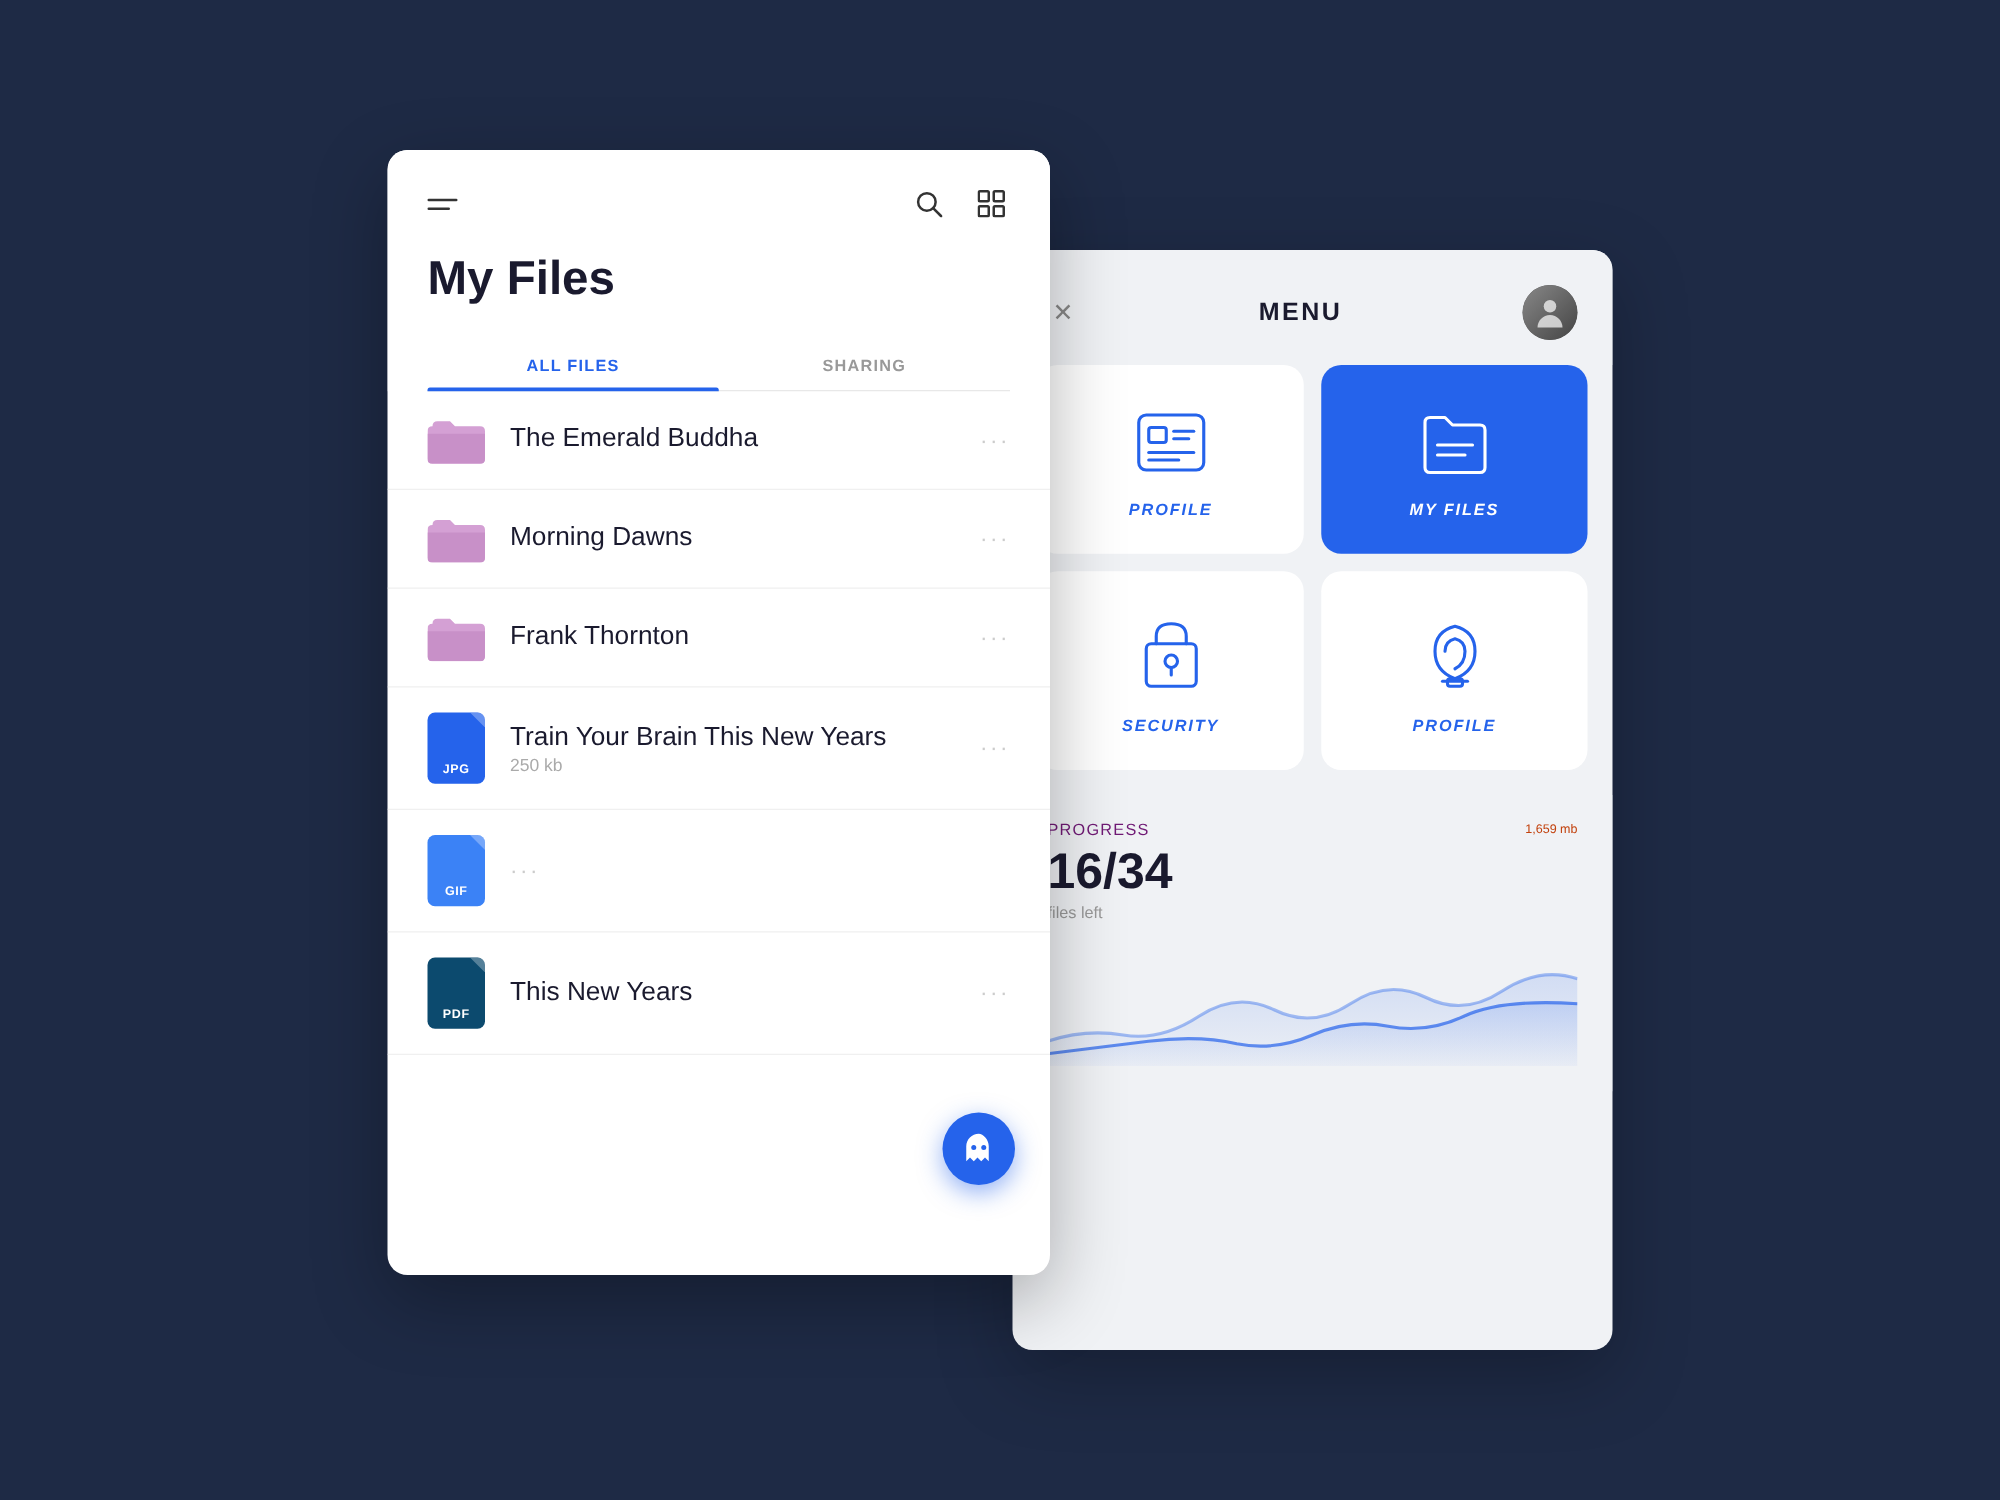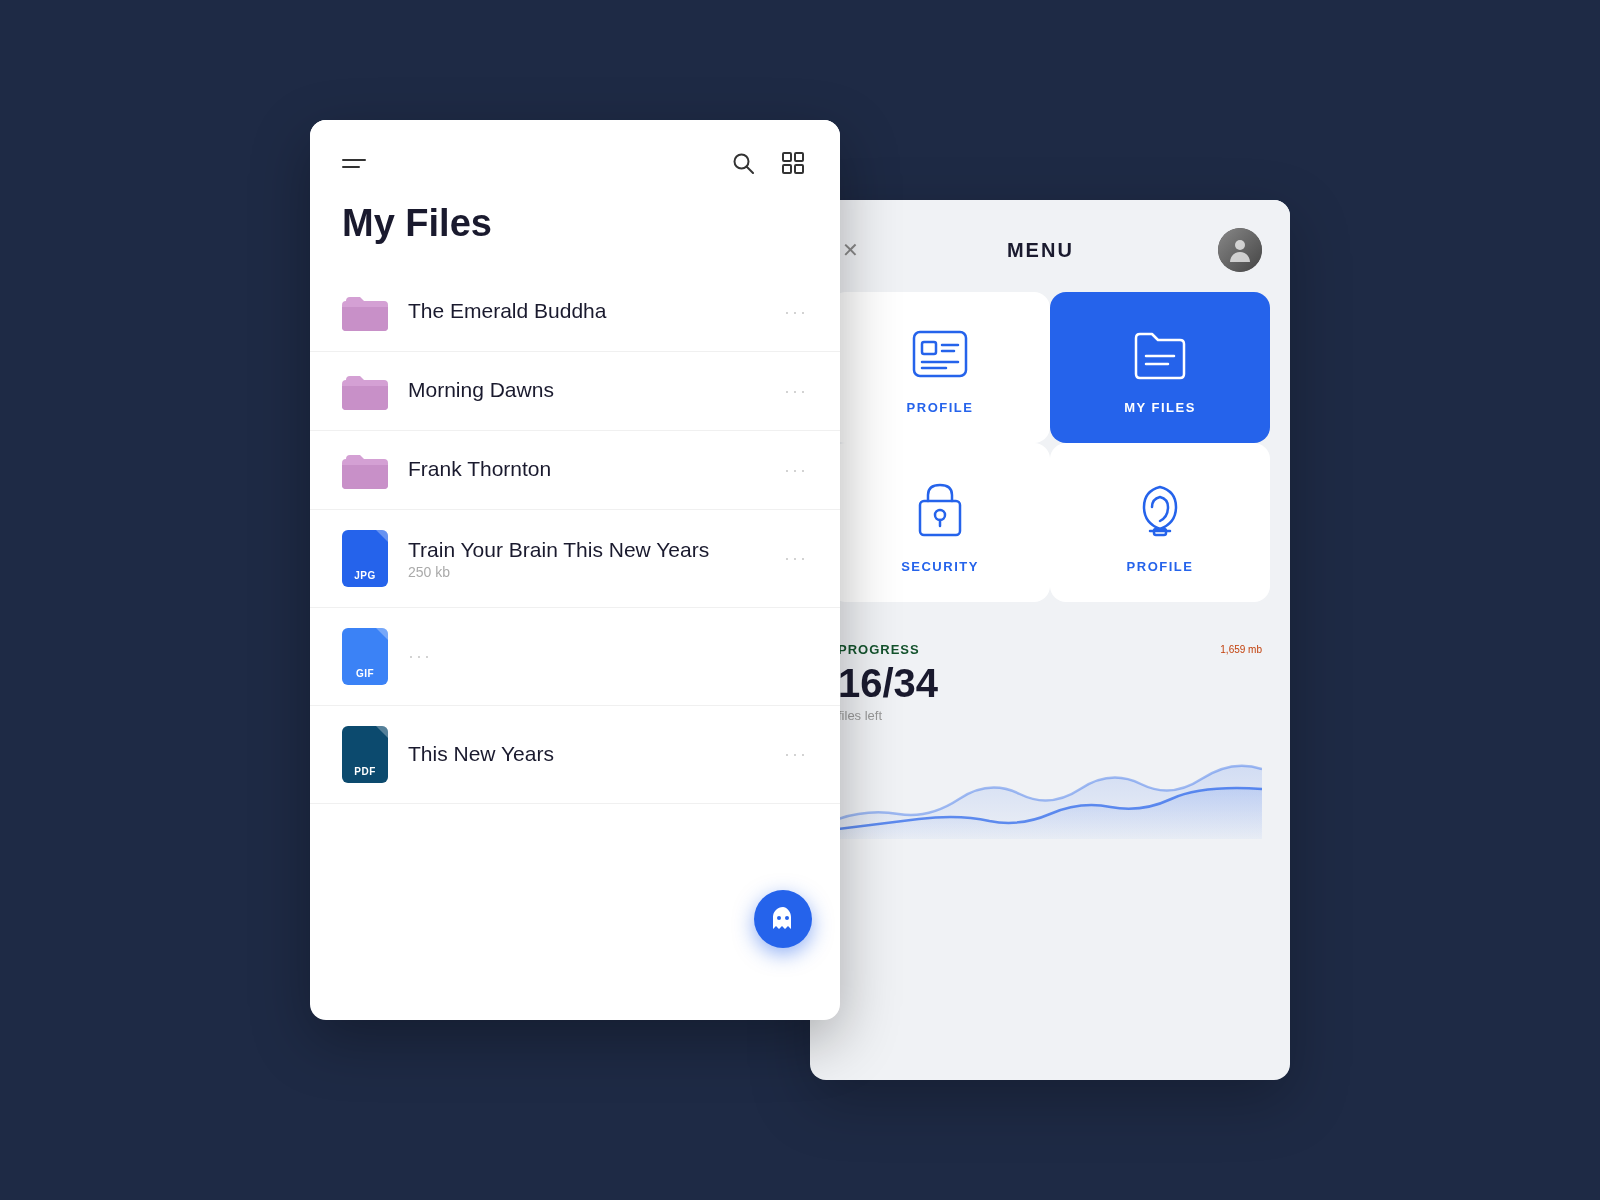--- a/index.html
+++ b/index.html
@@ -240,21 +240,23 @@
       display: flex;
       align-items: center;
       justify-content: center;
       color: #fff;
       font-size: 18px;
     }
 
     .menu-grid {
       display: grid;
       grid-template-columns: 1fr 1fr;
+      gap: 14px;
       padding: 0 20px 20px;
+      font-style: italic;
     }
     .menu-card {
       background: #fff;
       border-radius: 16px;
       display: flex;
       flex-direction: column;
       align-items: center;
       justify-content: center;
       padding: 36px 20px 28px;
       cursor: pointer;
@@ -281,23 +283,23 @@
       background: #f0f2f5;
     }
     .progress-header {
       display: flex;
       justify-content: space-between;
       align-items: center;
       margin-bottom: 4px;
     }
     .progress-label {
       font-size: 13px;
-      font-weight: 700;
+      font-weight: 400;
       letter-spacing: 1px;
-      color: #14532d;
+      color: #701a75;
     }
     .progress-size {
       font-size: 10px;
       color: #c2410c;
     }
     .progress-count {
       font-size: 40px;
       font-weight: 700;
       color: #1a1a2e;
       margin-bottom: 2px;
@@ -338,20 +340,24 @@
             <svg width="22" height="22" viewBox="0 0 22 22" fill="none" stroke="#333" stroke-width="2">
               <rect x="1" y="1" width="8" height="8" rx="1"></rect>
               <rect x="13" y="1" width="8" height="8" rx="1"></rect>
               <rect x="1" y="13" width="8" height="8" rx="1"></rect>
               <rect x="13" y="13" width="8" height="8" rx="1"></rect>
             </svg>
           </button>
         </div>
       </div>
       <div class="files-title">My Files</div>
+      <div class="tabs">
+        <div class="tab active">ALL FILES</div>
+        <div class="tab">SHARING</div>
+      </div>
     </div>
     <div class="files-list">
 
       <div class="file-item">
         <svg class="folder-icon" viewBox="0 0 46 38">
           <path class="folder-shape" d="M4 8 Q4 4 8 4 L18 4 L22 8 L42 8 Q46 8 46 12 L46 34 Q46 38 42 38 L4 38 Q0 38 0 34 L0 12 Q0 8 4 8Z"></path>
           <path fill="#c890c8" d="M0 14 L46 14 L46 34 Q46 38 42 38 L4 38 Q0 38 0 34Z"></path>
         </svg>
         <div class="file-info">
           <div class="file-name">The Emerald Buddha</div>

